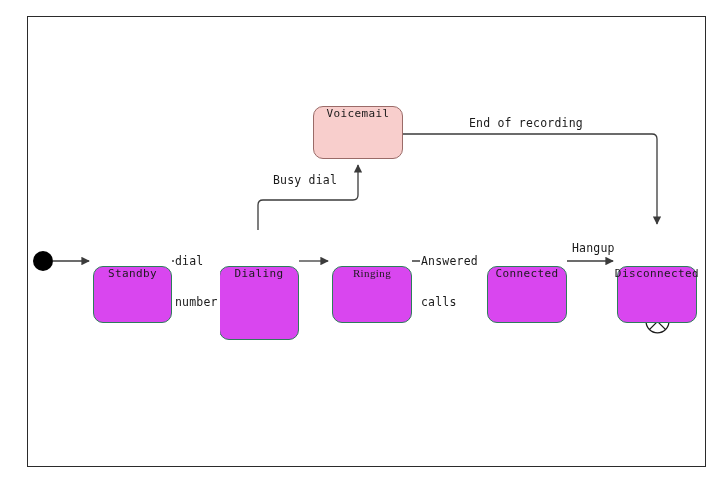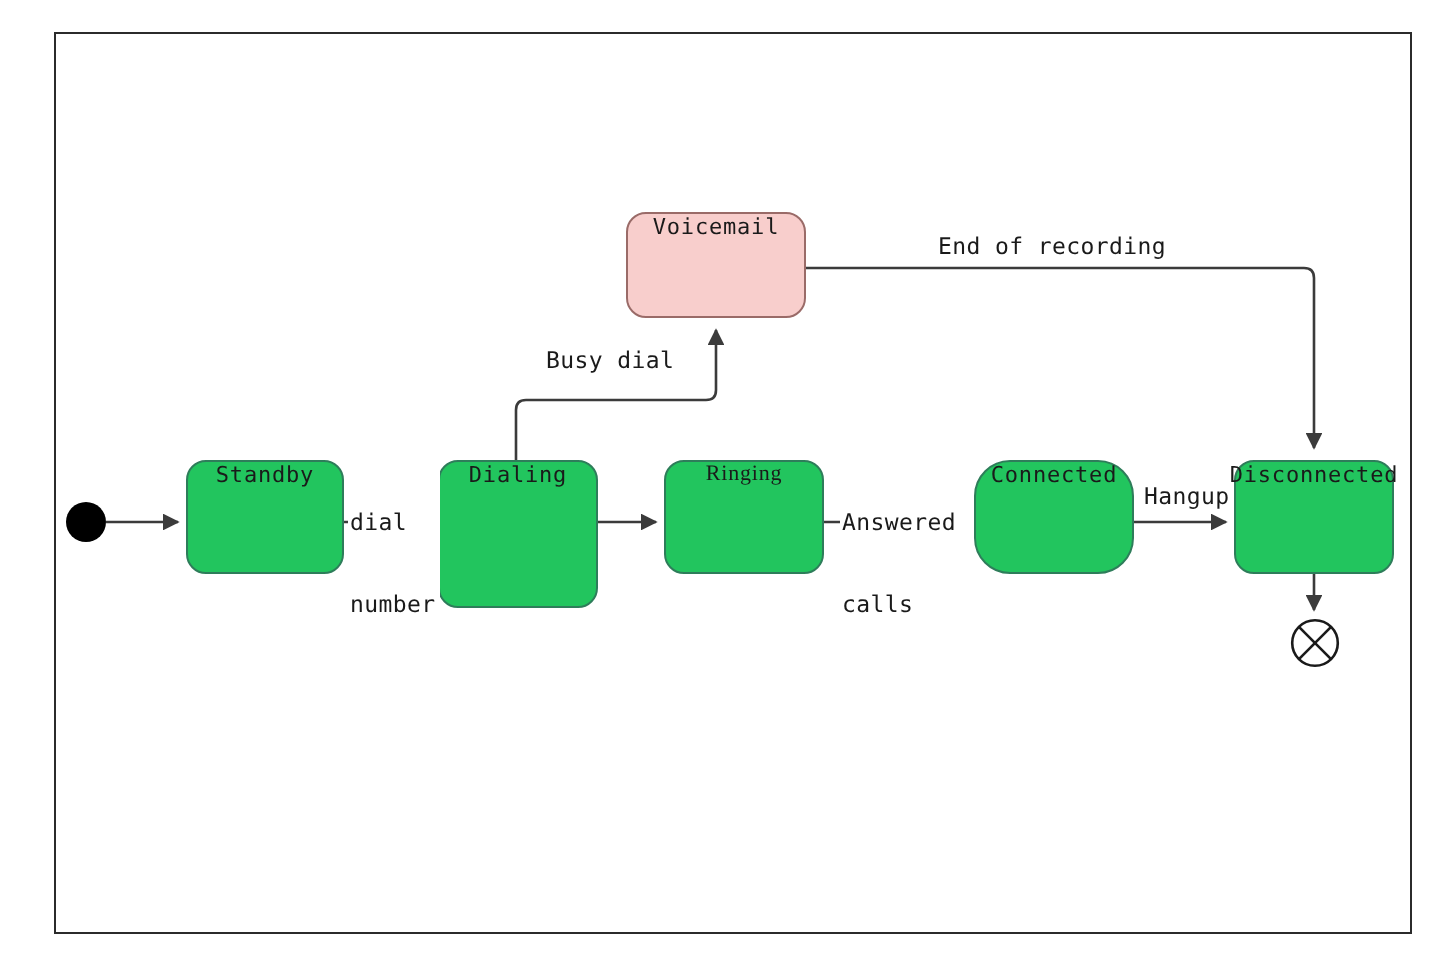--- a/index.html
+++ b/index.html
@@ -39,22 +39,23 @@
     border-radius: 10px;
     display: flex;
     align-items: flex-start;
     justify-content: center;
     font-size: 11px;
     letter-spacing: 0.4px;
     color: #1a1a1a;
     white-space: nowrap;
   }
   .state-green {
-    background: #22c55e;
+    background: #d946ef;
     border: 1.3px solid #2e7d5a;
+    margin-top: 36px;
   }
   .state-pink {
     background: #f8cecc;
     border: 1.3px solid #9a6b68;
   }
   .edge-label {
     position: absolute;
     font-size: 11.5px;
     color: #1a1a1a;
     white-space: pre;
@@ -123,21 +124,21 @@
   </div>
 
   <div class="state-node state-green" style="left:219px; top:230px; width:80px; height:74px;">
     <span>Dialing</span>
   </div>
 
   <div class="state-node state-green" style="left:332px; top:230px; width:80px; height:57px;font-family:Liberation Serif, serif;">
     <span>Ringing</span>
   </div>
 
-  <div class="state-node state-green" style="left:487px; top:230px; width:80px; height:57px;border-radius:18px;">
+  <div class="state-node state-green" style="left:487px; top:230px; width:80px; height:57px;">
     <span>Connected</span>
   </div>
 
   <div class="state-node state-green" style="left:617px; top:230px; width:80px; height:57px;">
     <span>Disconnected</span>
   </div>
 
   <div class="state-node state-pink" style="left:313px; top:106px; width:90px; height:53px;">
     <span>Voicemail</span>
   </div>

